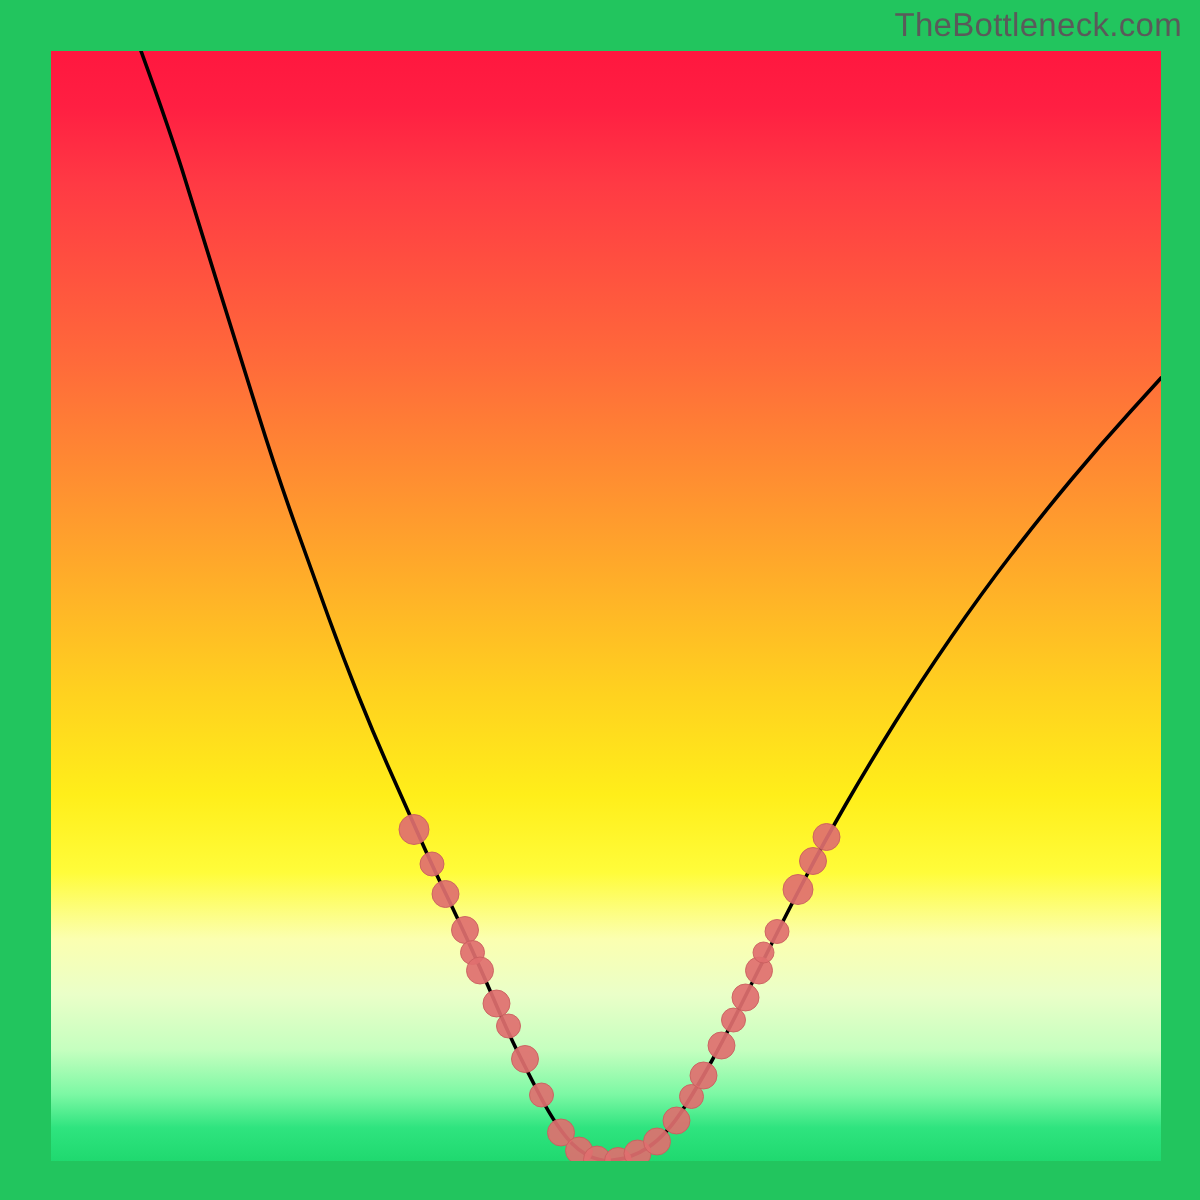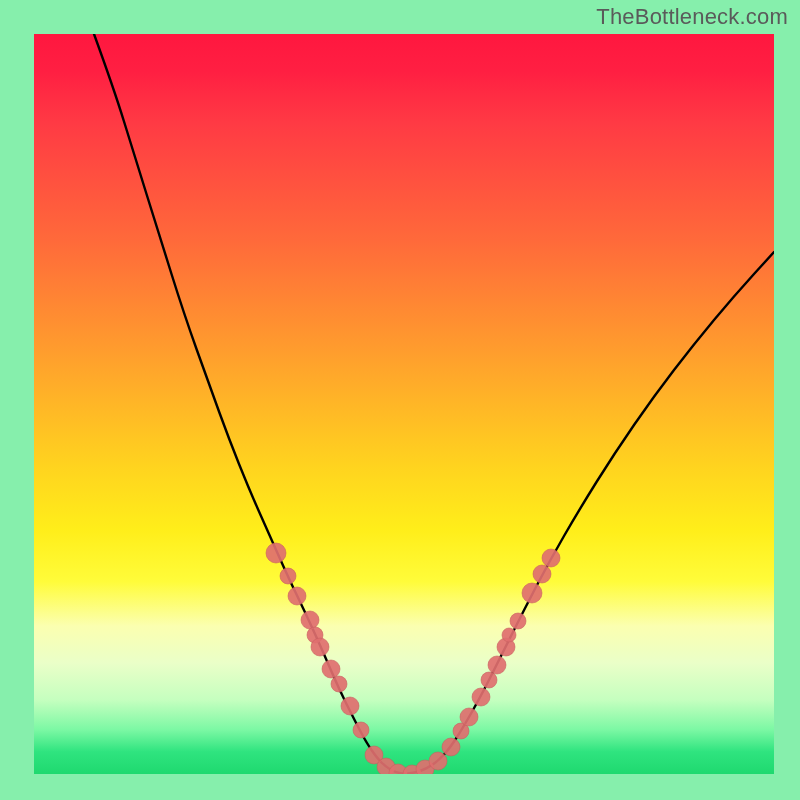--- a/index.html
+++ b/index.html
@@ -8,21 +8,21 @@
     width: 800px;
     height: 800px;
     background: #000;
     overflow: hidden;
     font-family: Arial, Helvetica, sans-serif;
   }
   .stage {
     position: relative;
     width: 800px;
     height: 800px;
-    background: #86efac;
+    background: #22c55e;
   }
   .watermark {
     position: absolute;
     top: 4px;
     right: 12px;
     color: #5a5a5a;
     font-size: 22px;
     font-weight: 500;
     letter-spacing: 0.2px;
     z-index: 50;

